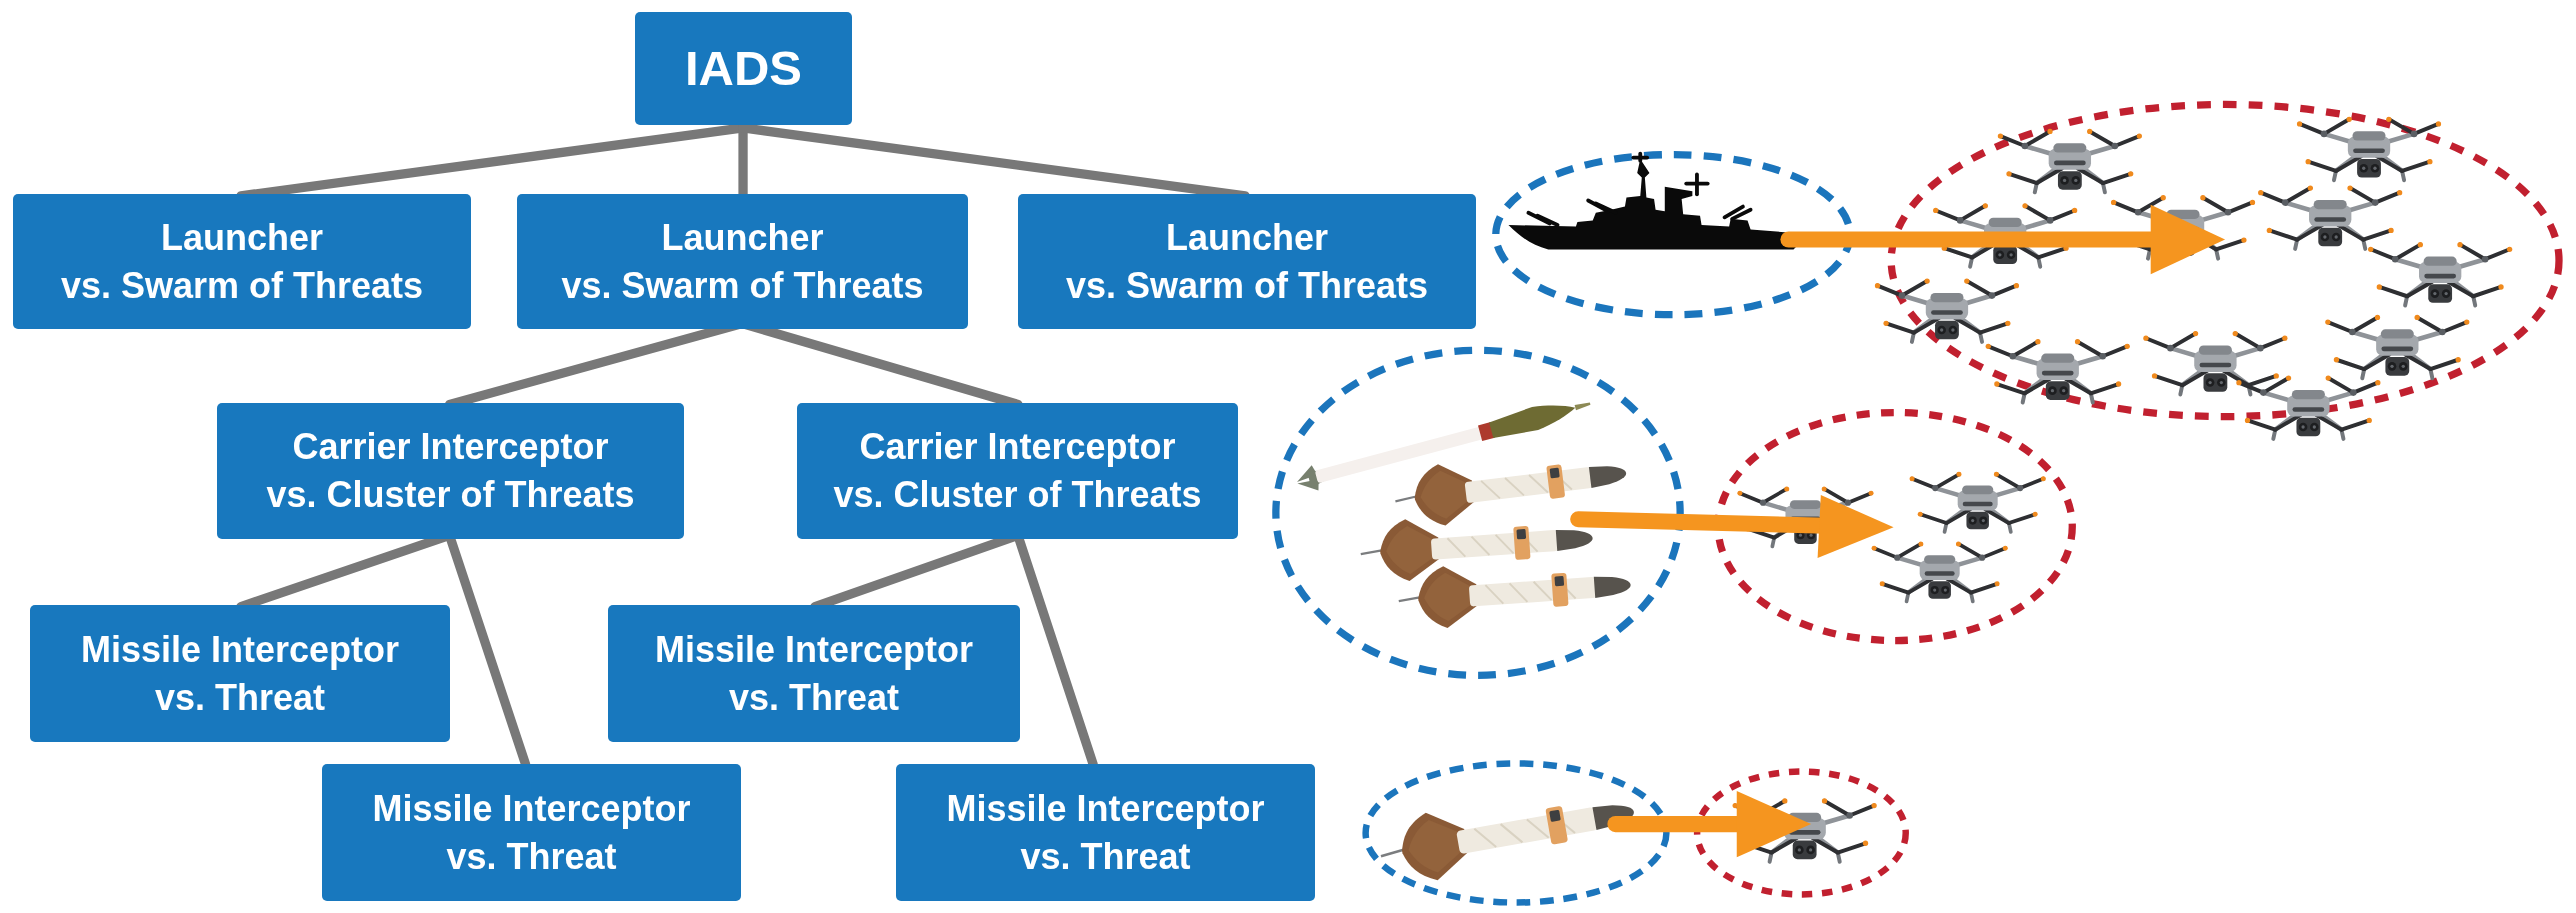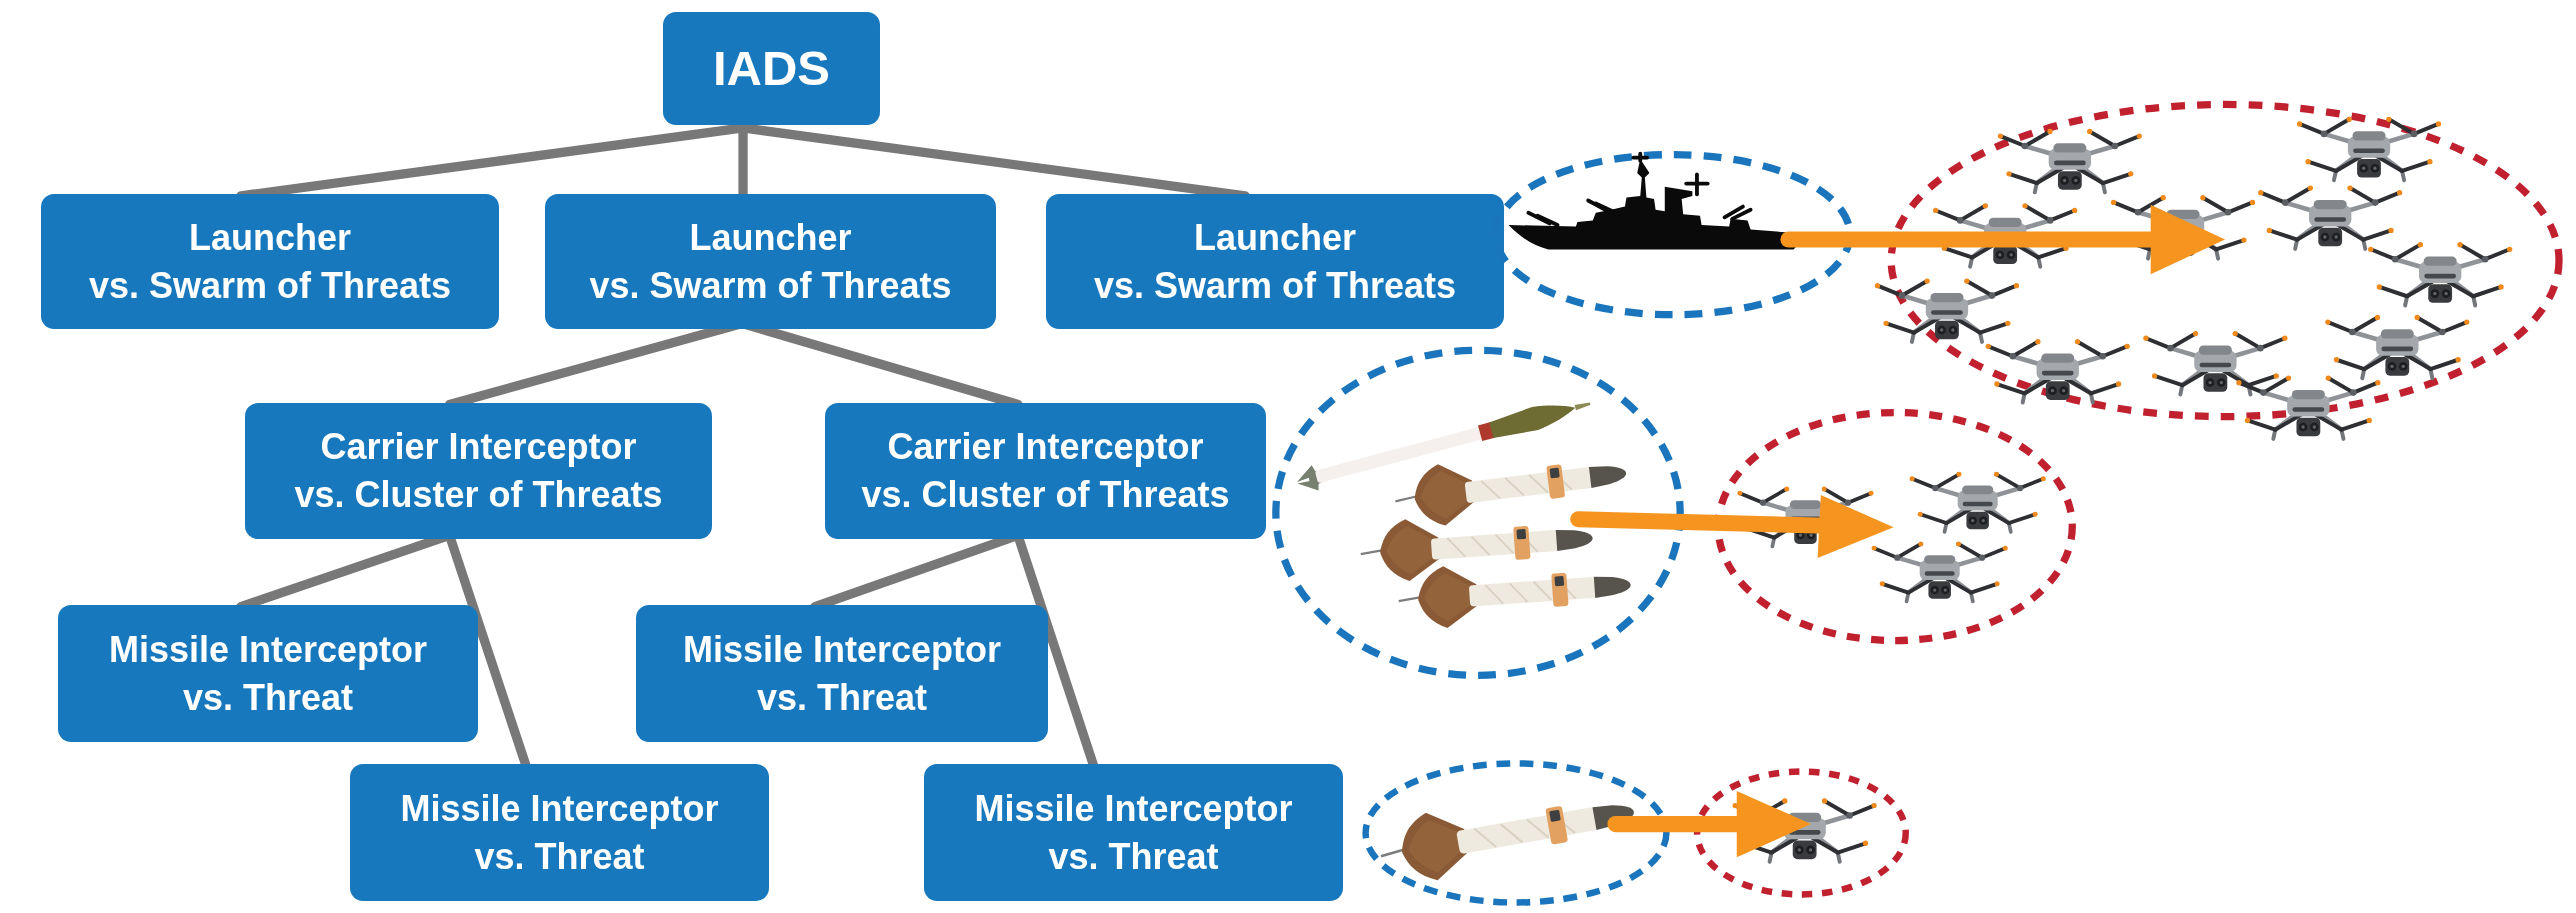--- a/index.html
+++ b/index.html
@@ -1,21 +1,21 @@
 <!DOCTYPE html>
 <html style="font-size:13px"><head>
 <meta charset="utf-8">
 <style>
   html,body{margin:0;padding:0;background:#ffffff;}
   .canvas{position:relative;width:2576px;height:914px;background:#ffffff;overflow:hidden;
           font-family:"Liberation Sans",sans-serif;}
   .layer{position:absolute;left:0;top:0;width:2576px;height:914px;}
-  .node{position:absolute;background:#1878BE;border-radius:13px;color:#FFFFFF;
+  .node{position:absolute;background:#1878BE;border-radius:5px;color:#FFFFFF;
         display:flex;align-items:center;justify-content:center;text-align:center;
-        font-weight:bold;font-size:36px;line-height:1.32;margin-left:28px;}
+        font-weight:bold;font-size:36px;line-height:1.32;}
   .node--root{font-size:49px;}
   .node-label{white-space:pre-line;}
 </style>
 </head>
 <body>
 
 <div class="canvas">
 
   <svg class="layer" viewBox="0 0 3186 1130">
     <g stroke="#787878" stroke-width="11.5" stroke-linecap="round">

